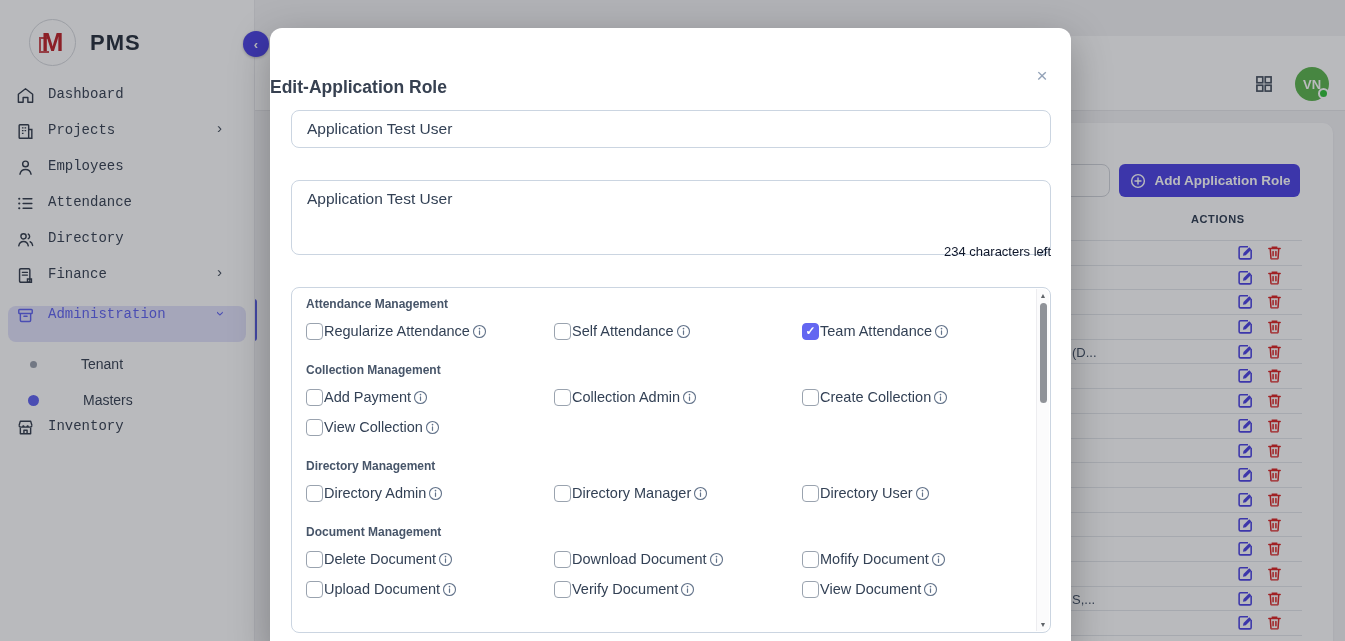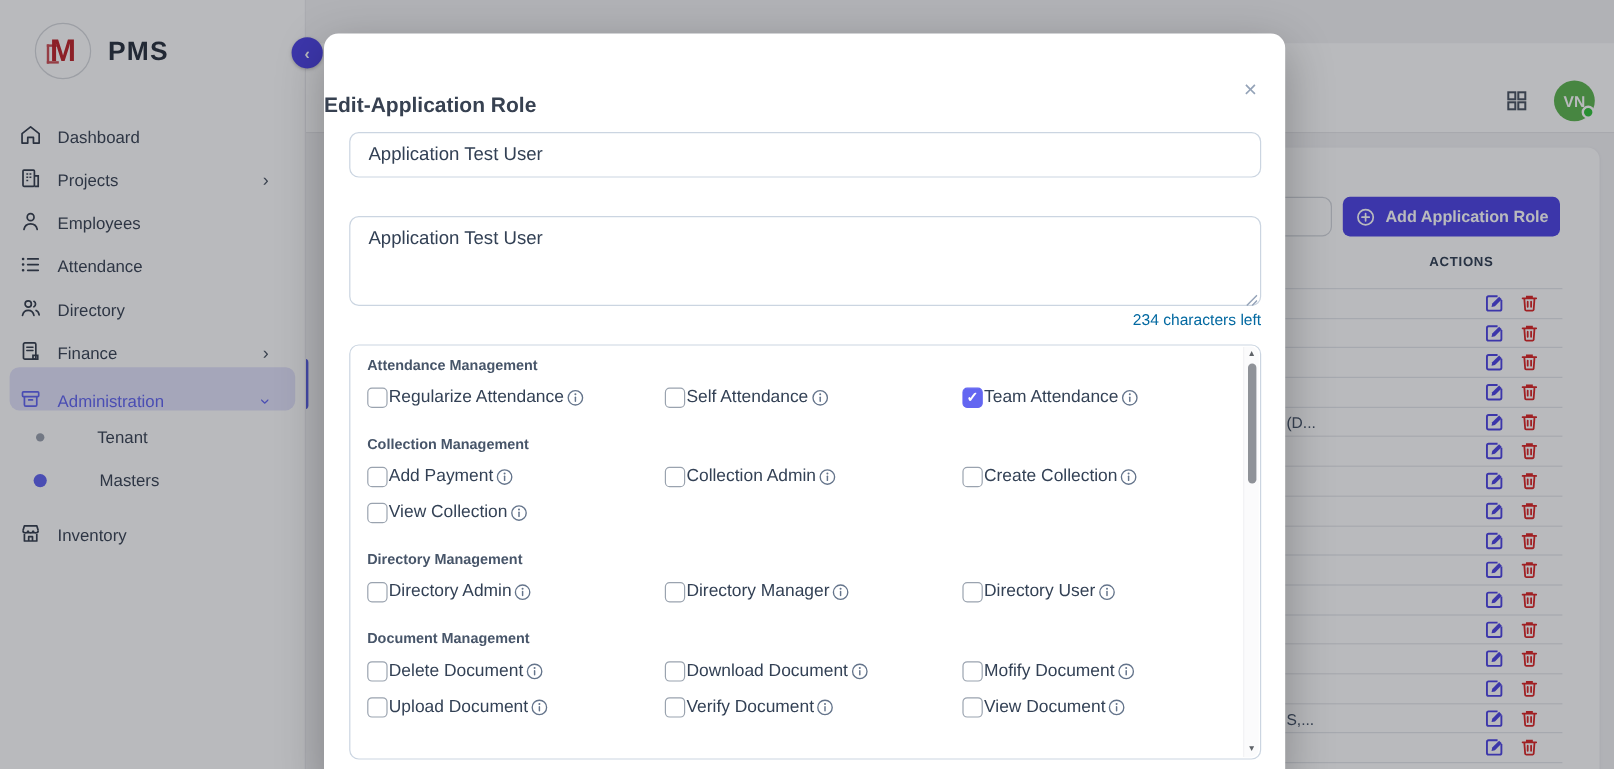--- a/index.html
+++ b/index.html
@@ -34,22 +34,22 @@
     display:flex; align-items:center; justify-content:center;
     color:#c0262c; font-weight:700; font-size:26px; position:relative;
   }
   .brand-logo::before {
     content:""; position:absolute; left:9px; top:17px; width:8px; height:12px;
     border-left:2px solid #c0262c; border-top:2px solid #c0262c; border-bottom:2px solid #c0262c; opacity:.8;
   }
   .brand-name { font-size:22px; font-weight:700; color:#2b3440; letter-spacing:1px; }
   .nav { padding-top:2px; }
   .nav-item {
-    height:36px; display:flex; align-items:flex-end; gap:13px;
-    padding:0 16px; font-size:14px; color:#3c4656; cursor:pointer; position:relative;
+    height:36px; display:flex; align-items:flex-start; gap:13px;
+    padding:0 16px; font-size:14px; color:#3c4656; cursor:pointer; position:relative;font-family:Liberation Mono, monospace;
   }
   .nav-item .nico { width:19px; height:19px; flex:0 0 19px; color:#37404f; }
   .nav-item .chev { position:absolute; right:30px; font-size:15px; color:#4b5563; line-height:1; }
   .nav-item.active {
     margin:4px 8px; padding:0 8px; border-radius:8px;
     background:#e3e3fb; color:#6366f1; font-weight:500;
   }
   .nav-item.active .nico { color:#6366f1; }
   .nav-item.active .chev { right:22px; color:#6366f1; transform:rotate(90deg); }
   .nav-sub { height:36px; display:flex; align-items:center; padding-left:30px; font-size:14px; color:#3c4656; cursor:pointer; }
@@ -100,21 +100,21 @@
     position:absolute; left:21px; top:82px; width:760px; height:38px;
     border:1px solid #cbd5e1; border-radius:8px; padding:0 15px;
     font-size:15.5px; color:#334155; font-family:"Liberation Sans", sans-serif; background:#fff;
   }
   .m-textarea {
     position:absolute; left:21px; top:152px; width:760px; height:75px;
     border:1px solid #cbd5e1; border-radius:8px; padding:9px 15px;
     font-size:15.5px; color:#334155; font-family:"Liberation Sans", sans-serif; resize:none; background:#fff;
   }
   .resize-handle { position:absolute; left:768px; top:214px; width:10px; height:10px; pointer-events:none; color:#94a3b8; }
-  .chars-left { position:absolute; right:20px; top:231px; font-size:13px; color:#0369a1; }
+  .chars-left { position:absolute; right:20px; top:216px; font-size:13px; color:#0f172a; }
   
   .perm-panel {
     position:absolute; left:21px; top:259px; width:760px; height:346px;
     border:1px solid #cbd5e1; border-radius:8px; background:#fff; overflow:hidden;
     padding:9px 34px 12px 14px;
   }
   .perm-section { margin-bottom:22px; }
   .perm-heading { font-size:12px; font-weight:700; color:#475569; margin:0 0 10px; }
   .perm-grid { display:grid; grid-template-columns:248px 248px 1fr; row-gap:10px; }
   .perm-item { height:20px; display:flex; align-items:center; gap:1px; font-size:14.5px; color:#334155; cursor:pointer; }

